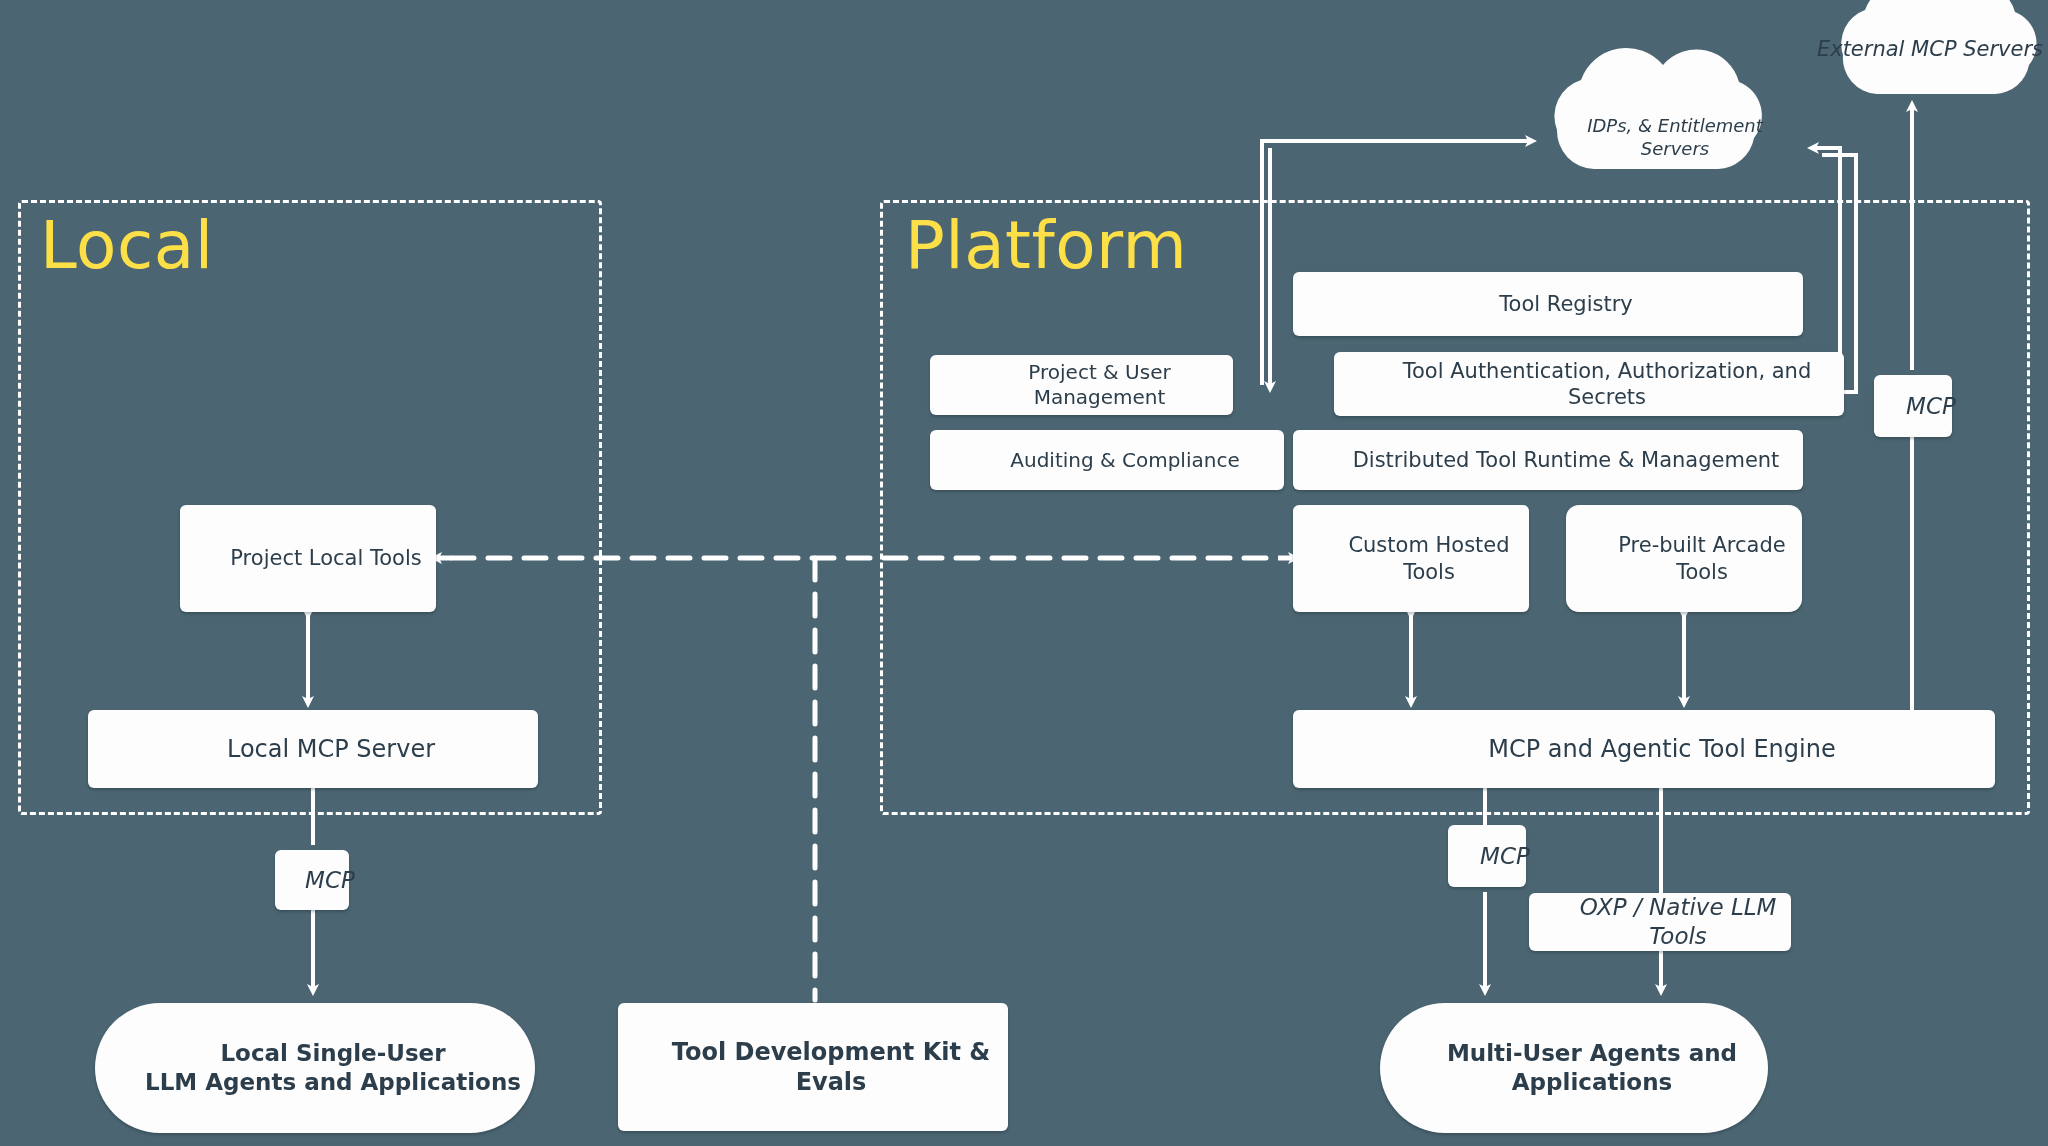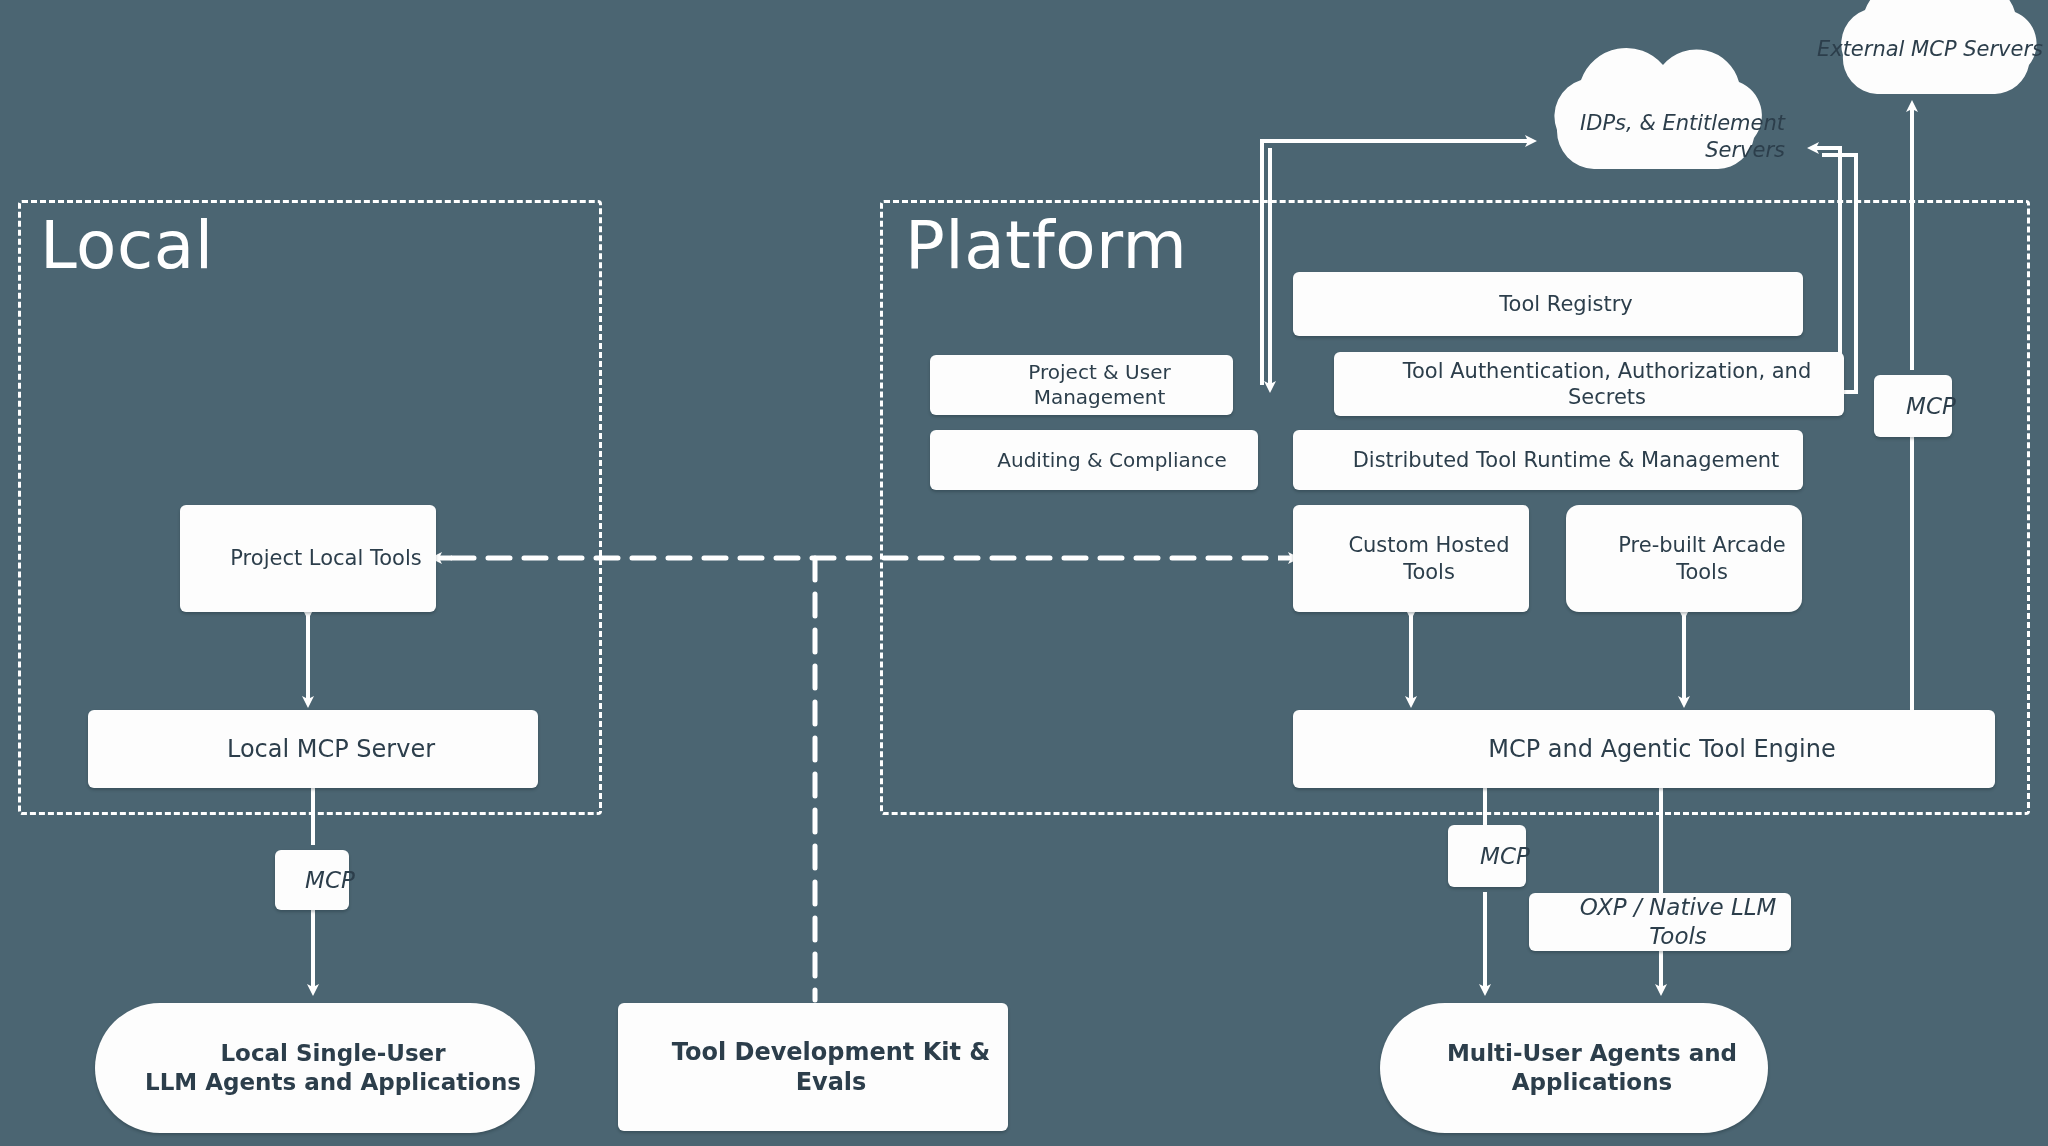--- a/index.html
+++ b/index.html
@@ -43,21 +43,21 @@
   }
   .node span { display: block; padding: 0 10px; }
   .panel {
     position: absolute;
     border: 3px dashed #ffffff;
     border-radius: 4px;
     box-sizing: border-box;
   }
   .panel-title {
     position: absolute;
-    color: #ffffff;
+    color: #fde047;
     font-weight: 400;
     letter-spacing: 0.5px;
     white-space: nowrap;
   }
   .pill { border-radius: 90px; font-weight: bold; }
   .tag { font-style: italic; }
   .cloud-label {
     position: absolute;
     color: #2c3e4b;
     font-style: italic;
@@ -130,21 +130,21 @@
   </svg>
 
   <div class="panel" style="left:18px; top:200px; width:584px; height:615px;"></div>
   <div class="panel-title" style="left:40px; top:207px; font-size:66px;">Local</div>
 
   <div class="panel" style="left:880px; top:200px; width:1150px; height:615px;"></div>
   <div class="panel-title" style="left:905px; top:207px; font-size:66px;">Platform</div>
 
   <div class="cloud-label" style="left:1800px; top:30px; width:260px; height:40px; font-size:21px;">External MCP Servers</div>
 
-  <div class="cloud-label" style="left:1565px; top:108px; width:220px; height:58px; font-size:21px;text-align:right;">IDPs, &amp; Entitlement Servers</div>
+  <div class="cloud-label" style="left:1565px; top:108px; width:220px; height:58px; font-size:18px;">IDPs, &amp; Entitlement Servers</div>
 
   <div class="node" style="left:180px; top:505px; width:256px; height:107px; font-size:21px;">
     <span>Project Local Tools</span>
   </div>
 
   <div class="node" style="left:88px; top:710px; width:450px; height:78px; font-size:24px;">
     <span>Local MCP Server</span>
   </div>
 
   <div class="node tag" style="left:275px; top:850px; width:74px; height:60px; font-size:23px;">
@@ -157,21 +157,21 @@
   </div>
 
   <div class="node" style="left:618px; top:1003px; width:390px; height:128px; font-size:24px; font-weight:bold;">
     <span>Tool Development Kit &amp; Evals</span>
   </div>
 
   <div class="node" style="left:930px; top:355px; width:303px; height:60px; font-size:20px;">
     <span>Project &amp; User Management</span>
   </div>
 
-  <div class="node" style="left:930px; top:430px; width:328px; height:60px; font-size:20px;">
+  <div class="node" style="left:930px; top:430px; width:354px; height:60px; font-size:20px;">
     <span>Auditing &amp; Compliance</span>
   </div>
 
   <div class="node" style="left:1293px; top:272px; width:510px; height:64px; font-size:21px;">
     <span>Tool Registry</span>
   </div>
 
   <div class="node" style="left:1334px; top:352px; width:510px; height:64px; font-size:21px;">
     <span>Tool Authentication, Authorization, and Secrets</span>
   </div>

